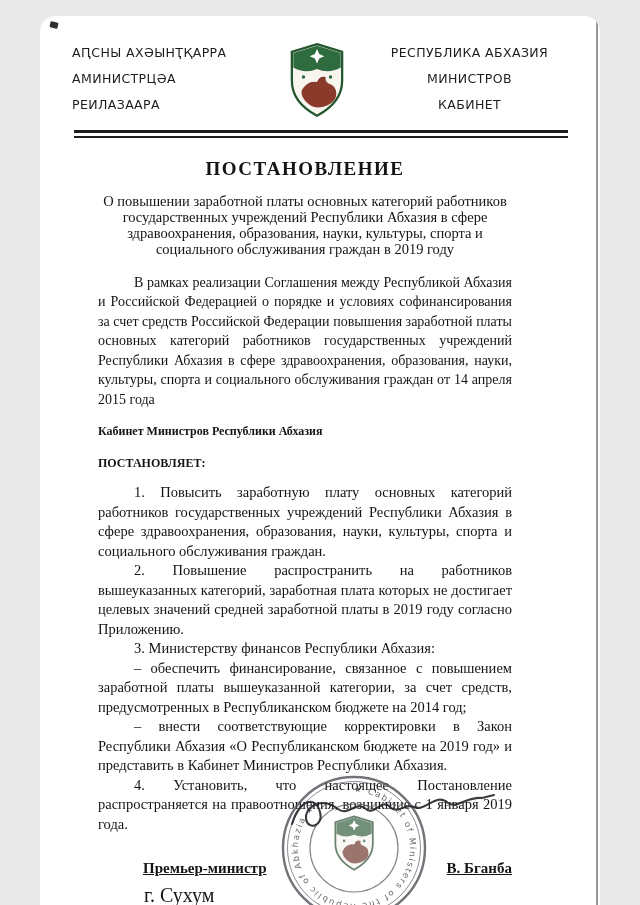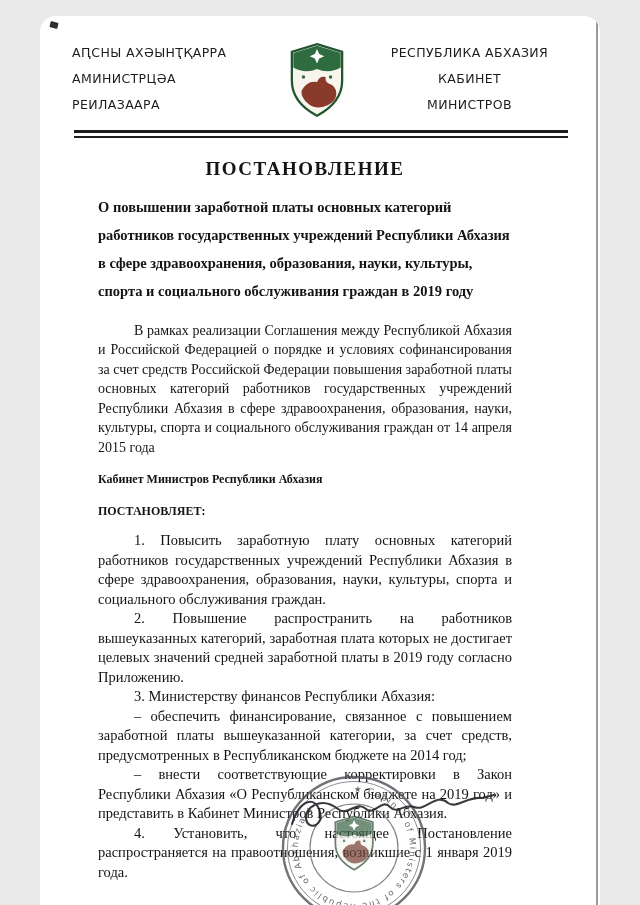--- a/index.html
+++ b/index.html
@@ -36,21 +36,21 @@
   .rule-thin{height:1.5px;background:#1d1d1d;margin-top:3px;}
 
   
   .content{padding:0 88px 0 58px;}
   .doc-title{
     margin:20px 0 0 0;text-align:center;
     font-size:19px;font-weight:bold;letter-spacing:1.5px;
   }
   .doc-subtitle{
     margin:13px auto 0 auto;max-width:458px;
-    font-weight:bold;font-size:14.5px;line-height:28px;
+    text-align:center;font-weight:normal;font-size:14.5px;line-height:16px;
   }
   .intro{
     margin:16px 0 0 0;text-align:justify;text-indent:36px;
     font-size:14px;line-height:19.5px;
   }
   .center-bold{margin:12px 0 0 0;text-align:left;font-weight:bold;font-size:12px;line-height:20px;}
   .paras{margin-top:10px;}
   .paras p{margin:0;text-align:justify;text-indent:36px;font-size:14.5px;line-height:19.5px;}
 
   .sig-row{
@@ -91,22 +91,22 @@
             <circle cx="44" cy="36" r="1.8" fill="#2e6b3f"></circle>
             <path d="M14 50 q6 -11 16 -9 q3 -7 9 -5 q-1 5 3 6.5 q8 2.5 8 10.5 q0 8 -9 12 q-12 5.5 -20 -1.5 q-8 -6.5 -7 -13.5 Z" fill="#8a3a2a"></path>
           </g>
         </defs>
         <use href="#coat"></use>
       </svg>
     </div>
 
     <div class="hdr-block hdr-right">
       <div>РЕСПУБЛИКА АБХАЗИЯ</div>
+      <div>МИНИСТРОВ</div>
       <div>КАБИНЕТ</div>
-      <div>МИНИСТРОВ</div>
     </div>
   </header>
 
   <div class="rule-wrap">
     <div class="rule-thick"></div>
     <div class="rule-thin"></div>
   </div>
 
   <main class="content">
     <h1 class="doc-title">ПОСТАНОВЛЕНИЕ</h1>

